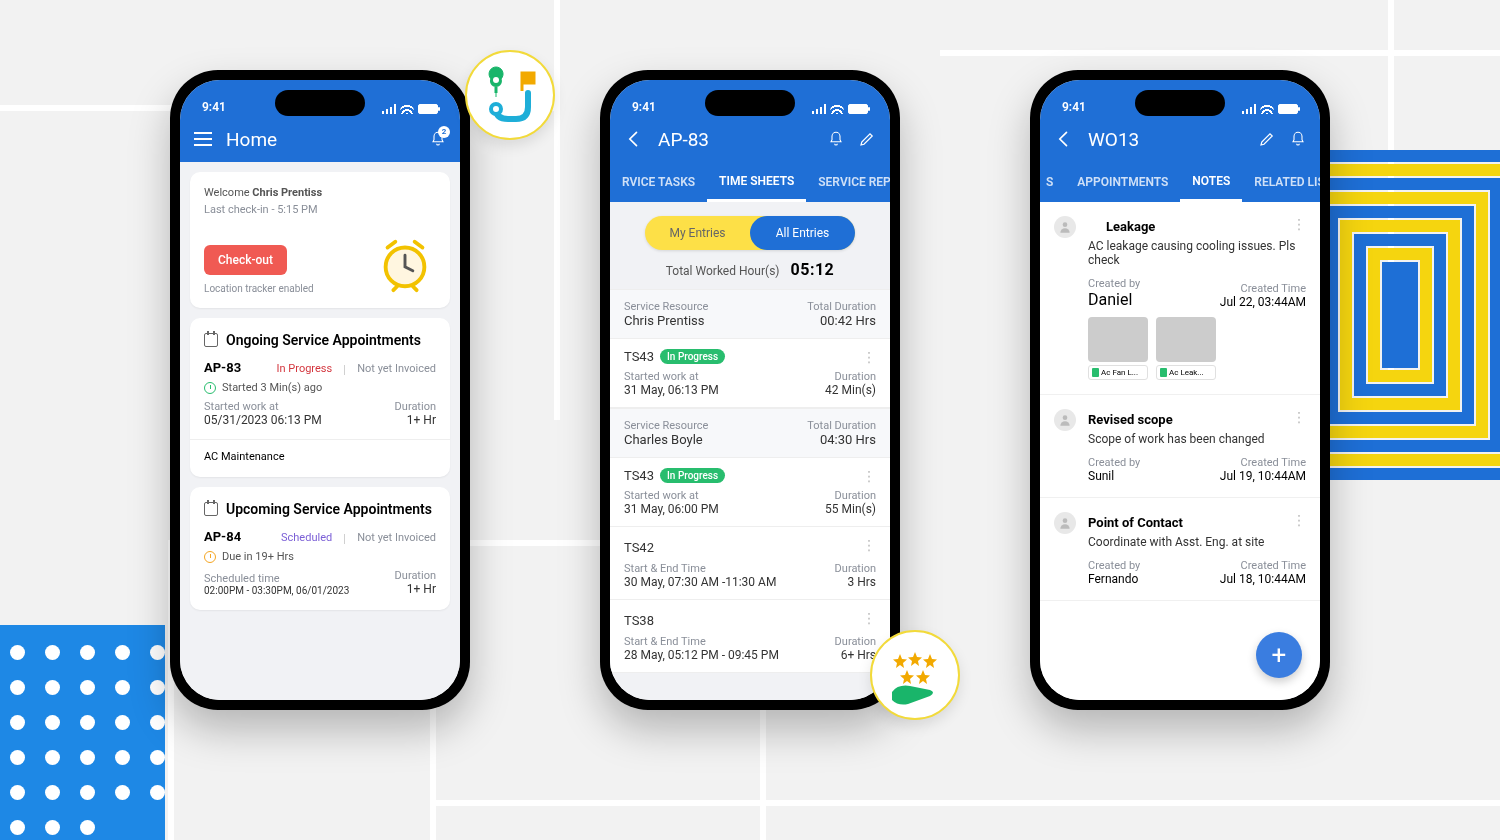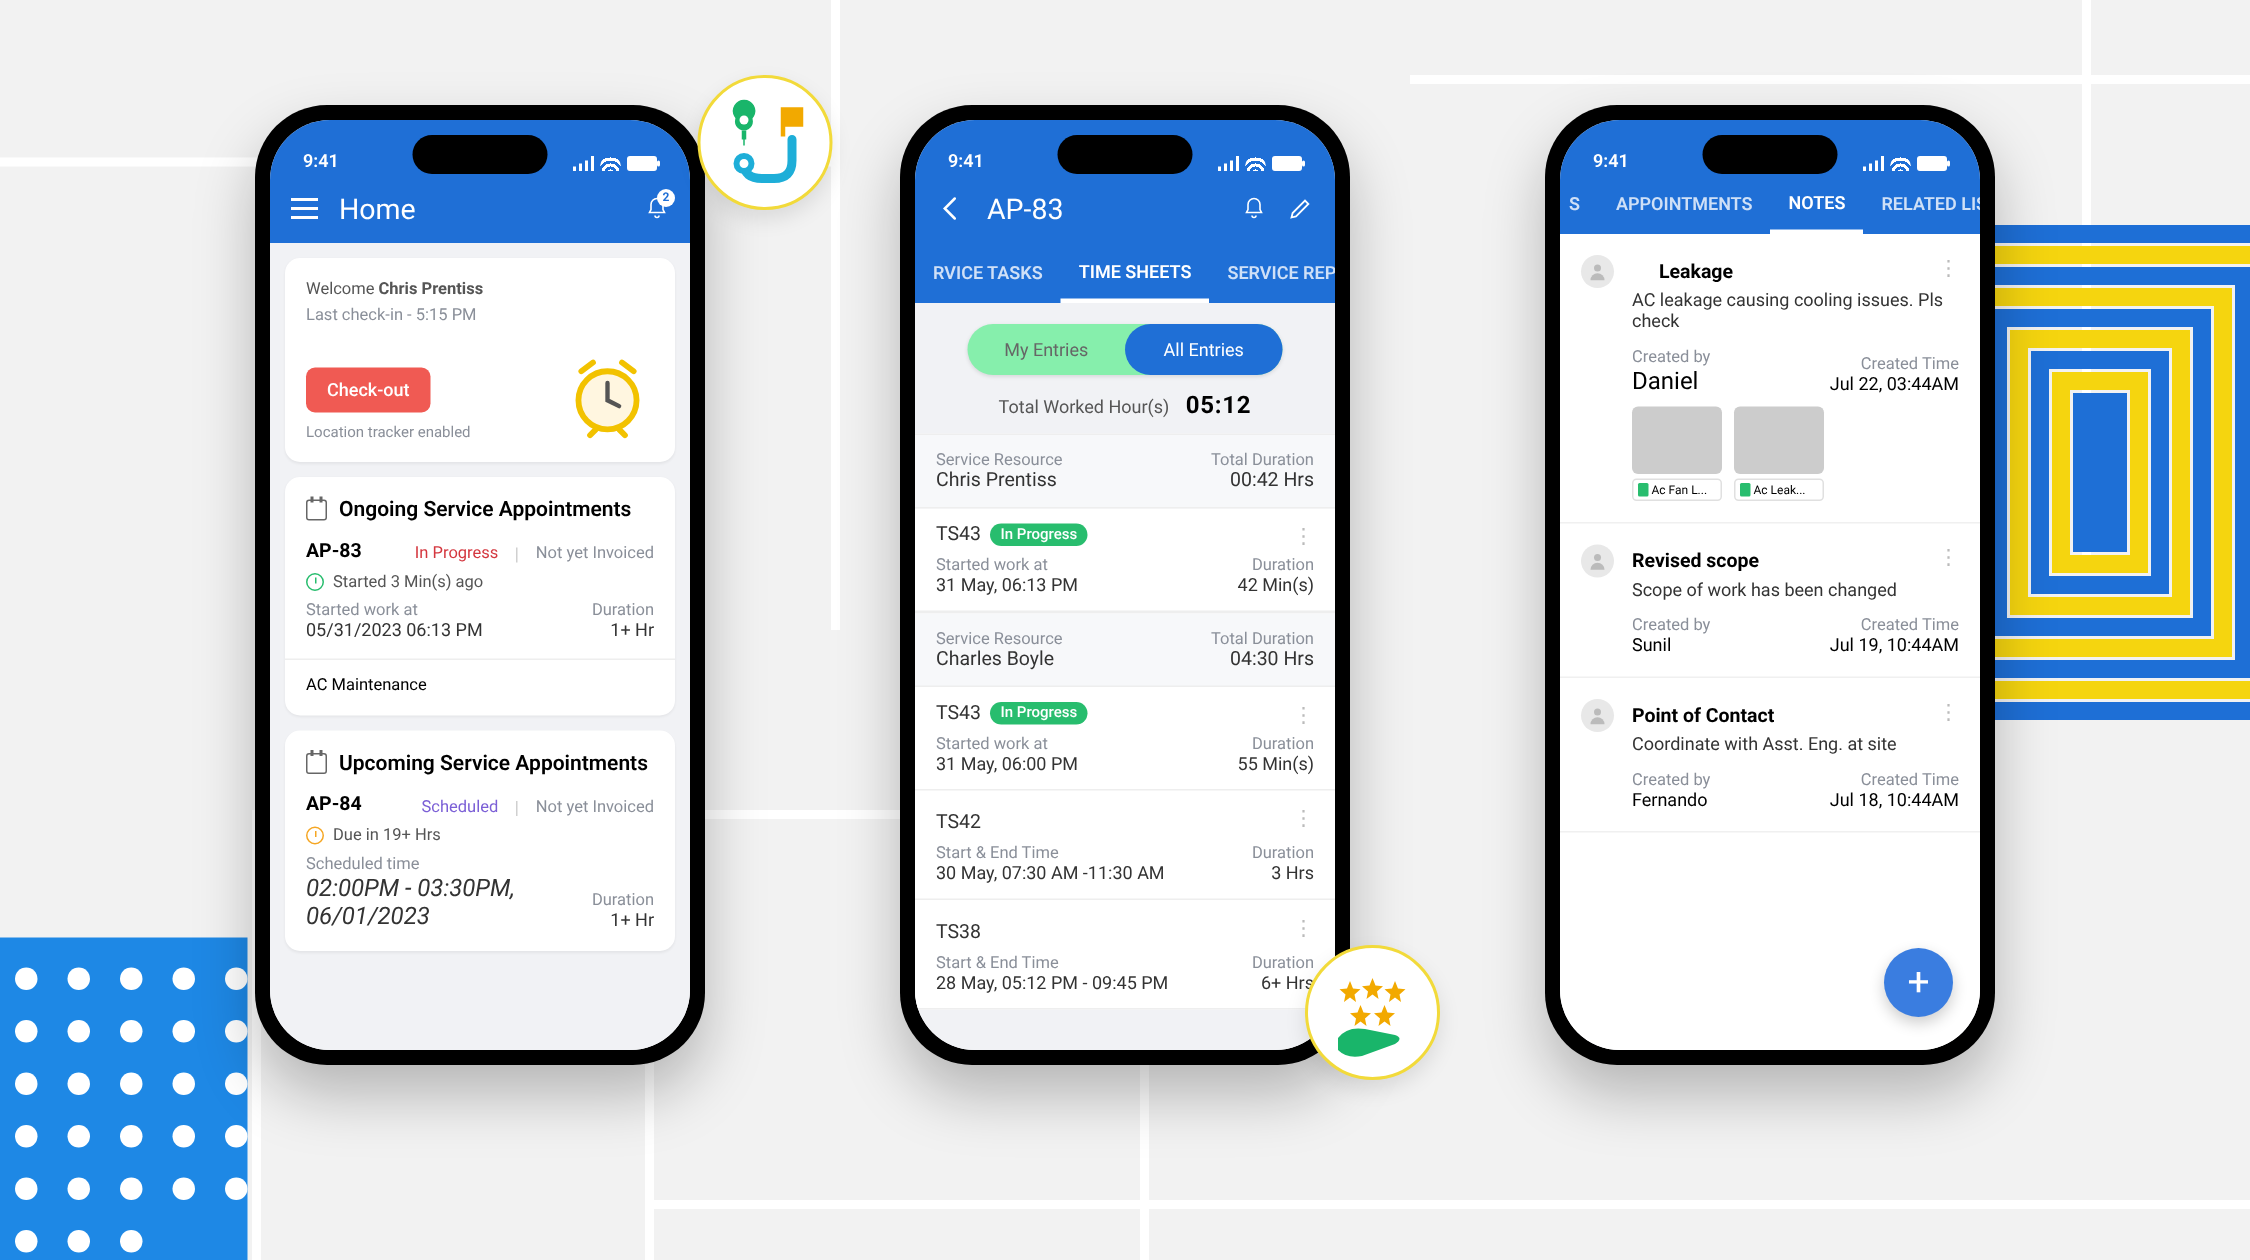--- a/index.html
+++ b/index.html
@@ -114,21 +114,21 @@
   .cal-icon{width:14px;height:14px;border:1.4px solid #666;border-radius:2px;position:relative;}
   .cal-icon::before{content:"";position:absolute;top:-3px;left:2px;width:2px;height:4px;background:#666;}
   .cal-icon::after{content:"";position:absolute;top:-3px;right:2px;width:2px;height:4px;background:#666;}
   .pill{font-size:10px;padding:2px 7px;border-radius:10px;font-weight:500;}
   .pill.green{background:#28bd6e;color:#fff;}
   .clock-small{width:12px;height:12px;border:1.4px solid #28bd6e;border-radius:50%;position:relative;display:inline-block;vertical-align:middle;}
   .clock-small::after{content:"";position:absolute;left:5px;top:2px;width:1.4px;height:4px;background:#28bd6e;}
   .clock-small.orange{border-color:#f5a623;} .clock-small.orange::after{background:#f5a623;}
   .divider-v{width:1px;height:10px;background:#d0d0d0;margin:0 6px;}
   .seg {
-    margin:14px auto 10px; width:210px; height:34px; background:#86efac;
+    margin:14px auto 10px; width:210px; height:34px; background:#fde047;
     border-radius:18px; display:flex; box-shadow:0 1px 3px rgba(0,0,0,.12);
   }
   .seg .opt{flex:1;font-size:12px;display:flex;align-items:center;justify-content:center;color:#666;}
   .seg .opt.active{background:#1f6fd6;color:#fff;border-radius:18px;}
   .twh{ text-align:center; font-size:12px; color:#555; margin-bottom:10px;}
   .twh b{font-size:16px;color:#000;margin-left:8px;letter-spacing:.5px;}
   .ts-group{background:#fff;border-top:1px solid #eee;}
   .ts-head{padding:10px 14px;border-bottom:1px solid #eee;background:#f7f8fa;}
   .ts-item{padding:10px 14px;border-bottom:1px solid #eee;position:relative;}
   .ts-item .more{position:absolute;right:14px;top:10px;color:#bbb;font-size:14px;}
@@ -300,21 +300,21 @@
               <span class="muted">Not yet Invoiced</span>
             </div>
           </div>
           <div class="row small" style="margin-top:6px;">
             <span class="clock-small orange"></span>
             <span style="color:#555;">Due in 19+ Hrs</span>
           </div>
           <div class="row spread" style="margin-top:6px;">
             <div>
               <div class="muted">Scheduled time</div>
-              <div class="small" style="font-size:16px;color:#333;font-style:italic;">02:00PM - 03:30PM, 06/01/2023</div>
+              <div class="small" style="font-size:10px;color:#333;">02:00PM - 03:30PM, 06/01/2023</div>
             </div>
             <div style="text-align:right;">
               <div class="muted">Duration</div>
               <div class="small" style="font-size:12px;color:#333;">1+ Hr</div>
             </div>
           </div>
         </div>
       </div>
     </div>
   </div>
@@ -450,20 +450,34 @@
 
   <div class="phone">
     <div class="phone-screen">
       <div class="status-bar">
         <span>9:41</span>
         <span class="icons">
             <span class="sig-icon"></span>
             <span class="wifi-icon"></span>
             <span class="bat-icon"></span>
           </span>
+      </div>
+      <div class="app-bar">
+        <svg width="20" height="20" viewBox="0 0 24 24">
+            <path d="M15 4 L7 12 L15 20" stroke="#fff" stroke-width="2" fill="none" stroke-linecap="round"></path>
+          </svg>
+        <span class="title">WO13</span>
+        <span class="spacer"></span>
+        <svg width="18" height="18" viewBox="0 0 24 24">
+            <path d="M4 20 L8 19 L19 8 L16 5 L5 16 Z" stroke="#fff" stroke-width="1.6" fill="none"></path>
+          </svg>
+        <span class="bell-icon"><svg viewBox="0 0 24 24">
+              <path d="M6 8a6 6 0 1 1 12 0v5l1.5 3h-15L6 13z"></path>
+              <path d="M10 19a2 2 0 0 0 4 0"></path>
+            </svg></span>
       </div>
       <div class="tabs">
         <div class="tab" style="padding-left:6px;">S</div>
         <div class="tab">APPOINTMENTS</div>
         <div class="tab active">NOTES</div>
         <div class="tab">RELATED LIS</div>
       </div>
       <div class="body" style="background:#fff;">
         <div class="note">
           <div class="avatar">

